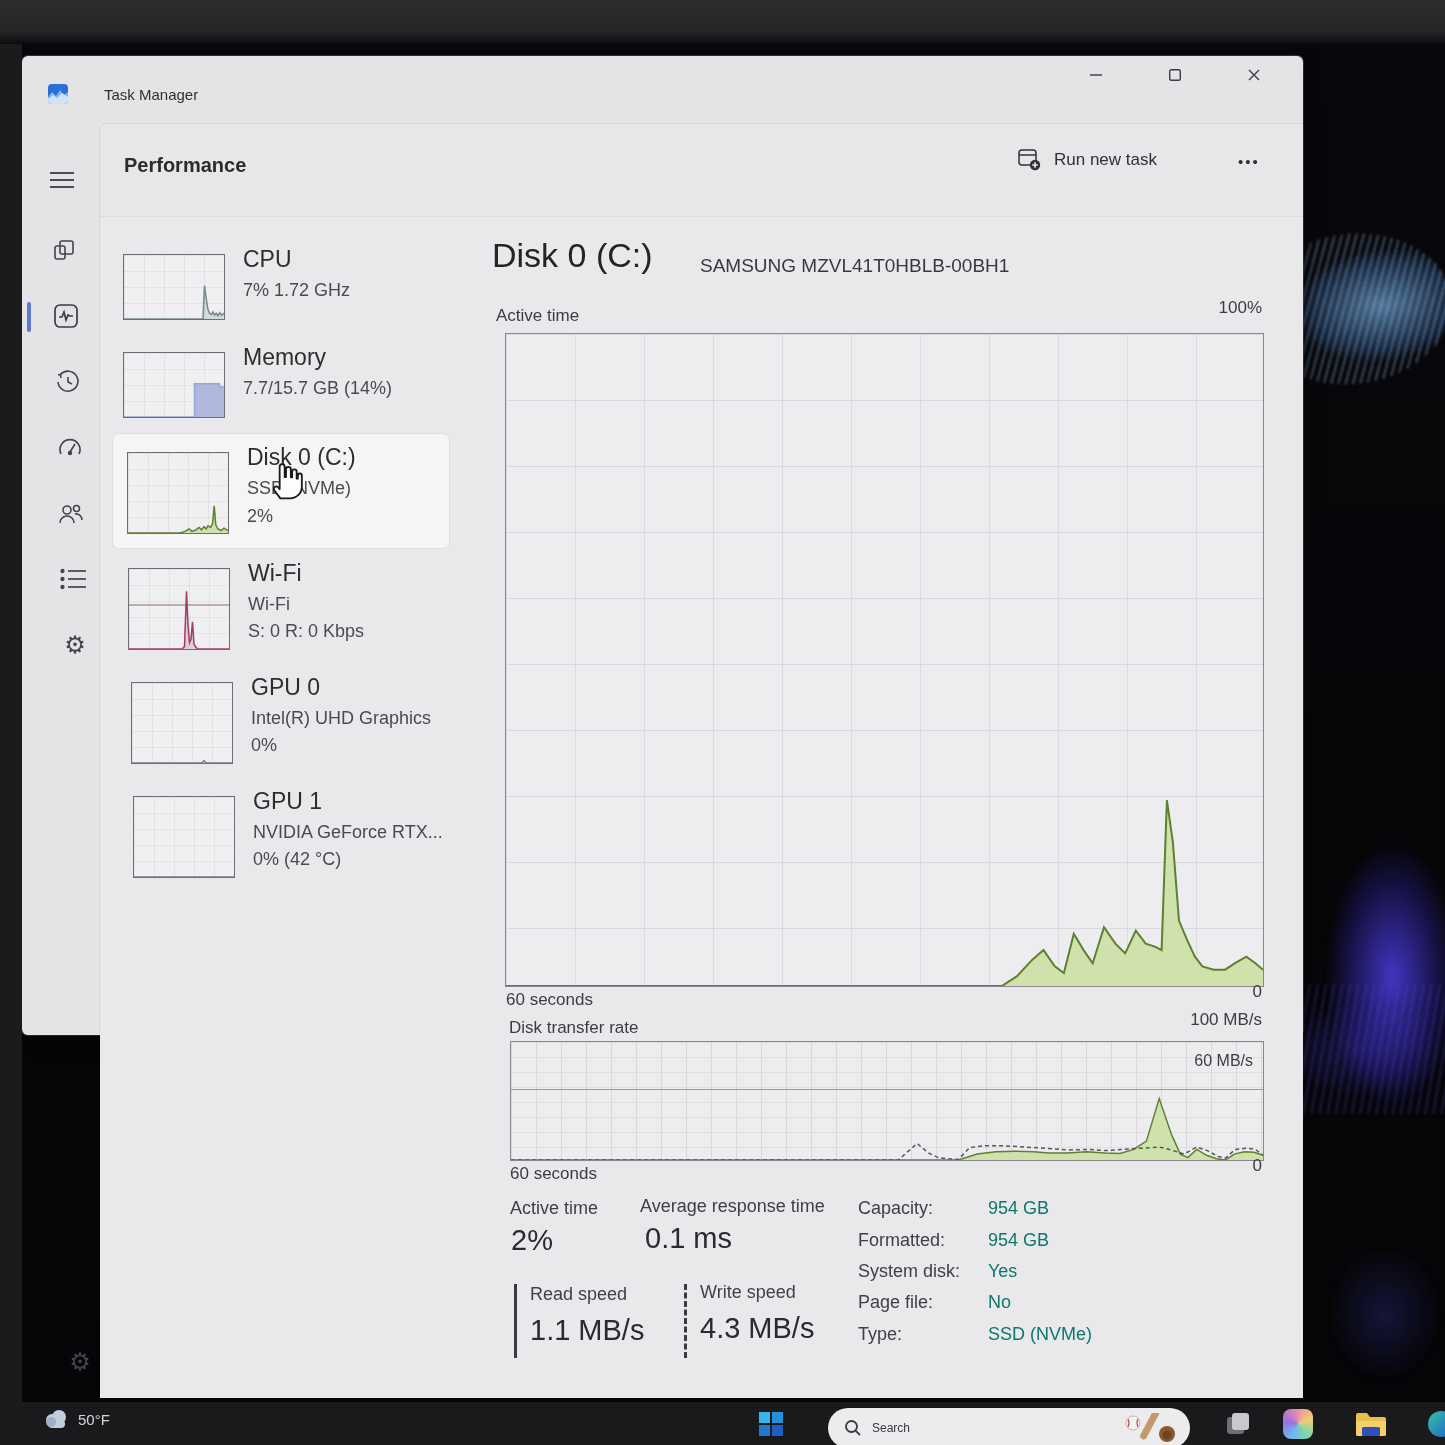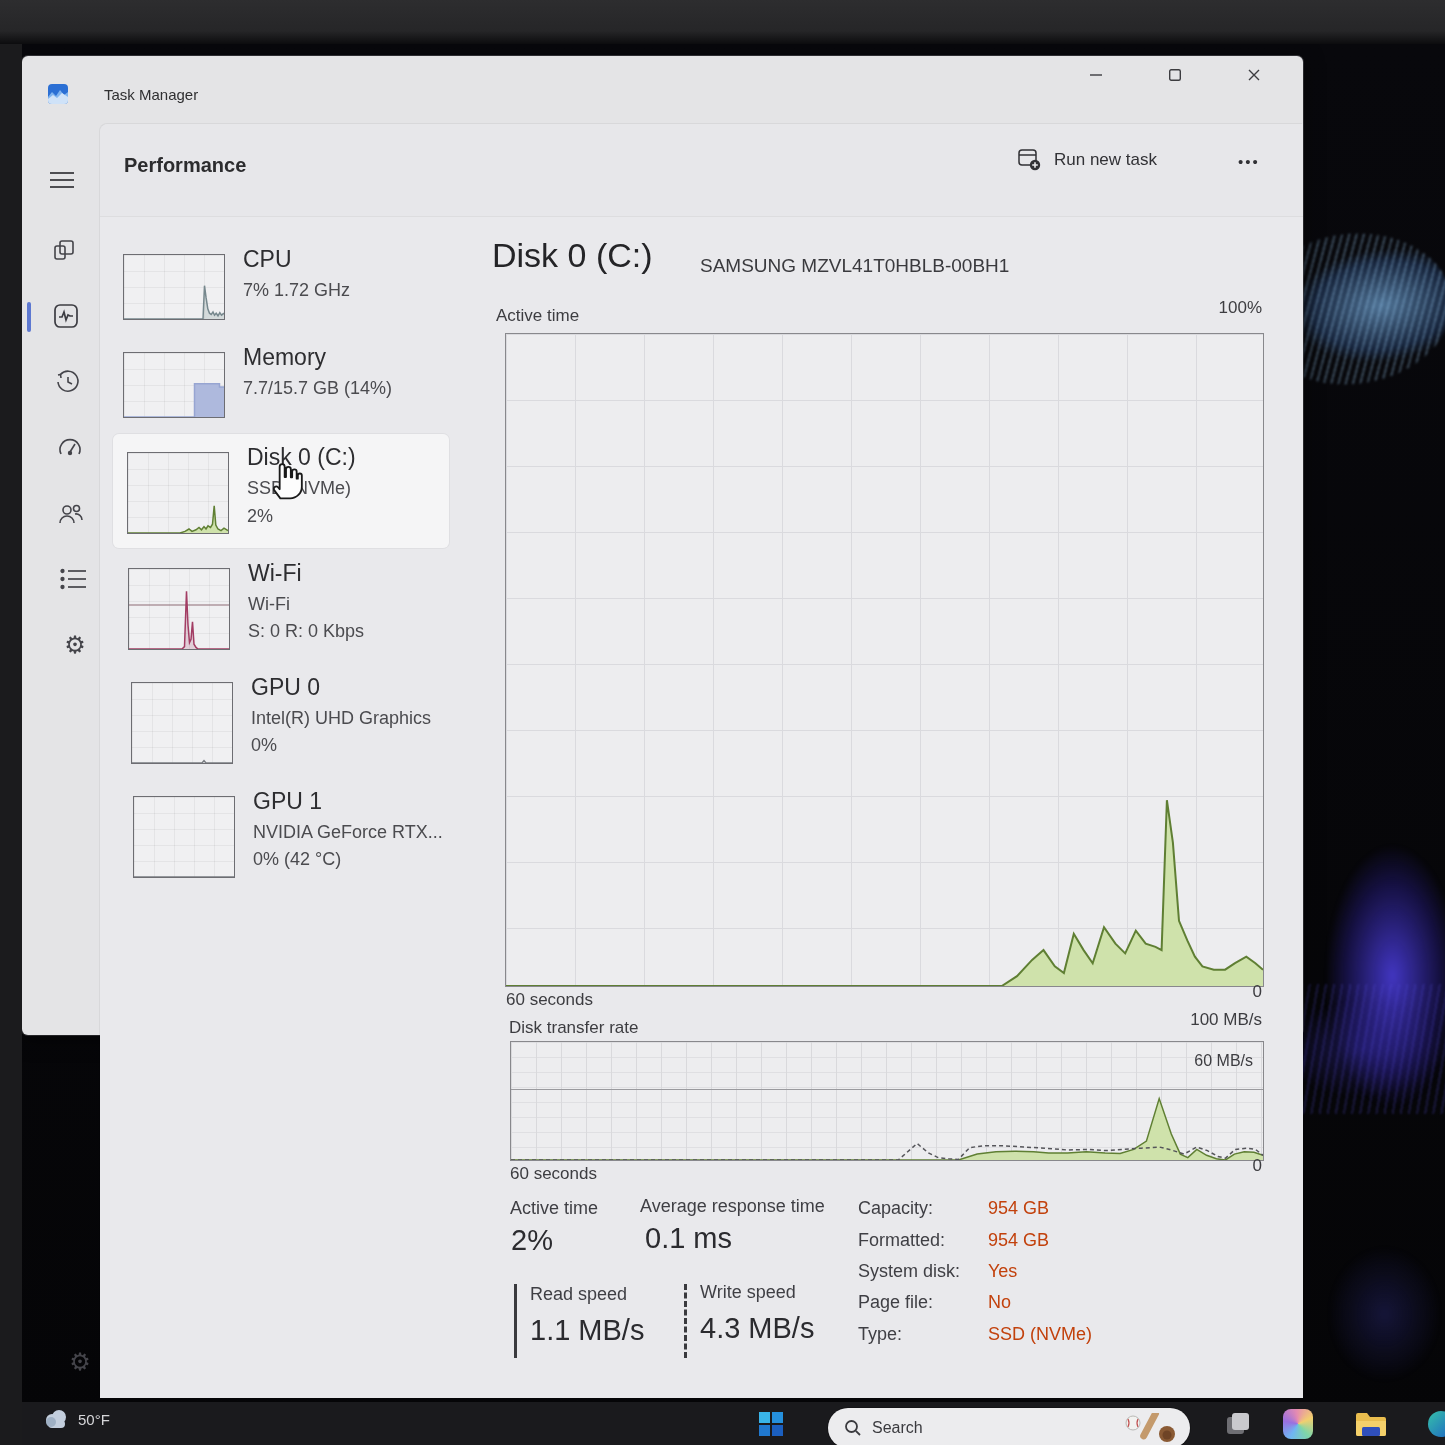--- a/index.html
+++ b/index.html
@@ -63,29 +63,29 @@
   #chart-transfer{left:410px;top:917px;width:752px;height:118px;border:1px solid #88888c;
     background-color:#ededef;background-image:
       repeating-linear-gradient(to right,#d9d9dc 0 1px,transparent 1px 25px),
       repeating-linear-gradient(to bottom,#dfdfe2 0 1px,transparent 1px 15px); text-decoration: underline;}
   .plot{position:absolute;left:0;top:0;right:0;bottom:0;}
   #line60{position:absolute;left:0;top:47px;width:100%;height:0;border-top:1px solid #9a9a9e;}
   #label60{position:absolute;right:10px;top:10px;font-size:16px;color:#3d3d41;}
   .statlabel{position:absolute;font-size:18px;color:#3f3f44;}
   .statvalue{position:absolute;font-size:29px;color:#2b2b2f;}
   .kvlabel{position:absolute;left:758px;font-size:18px;color:#3f3f44;}
-  .kvvalue{position:absolute;left:888px;font-size:18px;color:#c2410c;}
+  .kvvalue{position:absolute;left:888px;font-size:18px;color:#0f766e;}
   #readbar{left:414px;top:1160px;width:3px;height:74px;background:#3a3a3e;}
   #writebar{left:584px;top:1160px;width:0;height:74px;border-left:3px dashed #3a3a3e;}
   
   #taskbar{left:0;top:1358px;width:1423px;height:43px;background:#1a1a1d;overflow:hidden;}
   #weather{left:20px;top:6px;display:flex;align-items:center;gap:8px;color:#d5d5d8;font-size:15px;}
   #search-pill{left:806px;top:6px;width:362px;height:40px;border-radius:20px;background:#ececee;
     display:flex;align-items:center;box-shadow:0 0 0 1px rgba(0,0,0,.2);}
-  #search-label{font-size:16px;color:#3a3a3e;margin-left:10px;}
+  #search-label{font-size:12px;color:#3a3a3e;margin-left:10px;}
   .tbicon{position:absolute;top:7px;width:30px;height:30px;}
   
   #cursor{left:266px;top:458px;width:40px;height:44px;pointer-events:none;z-index:50;}
   svg{display:block;}
 </style>
 </head>
 <body>
 
 <div id="canvas">
 

